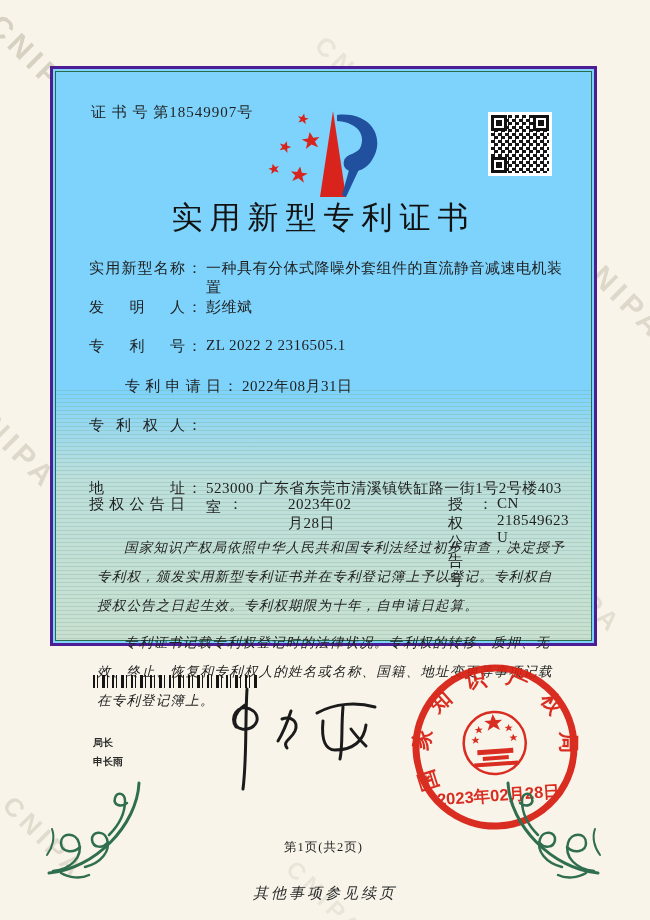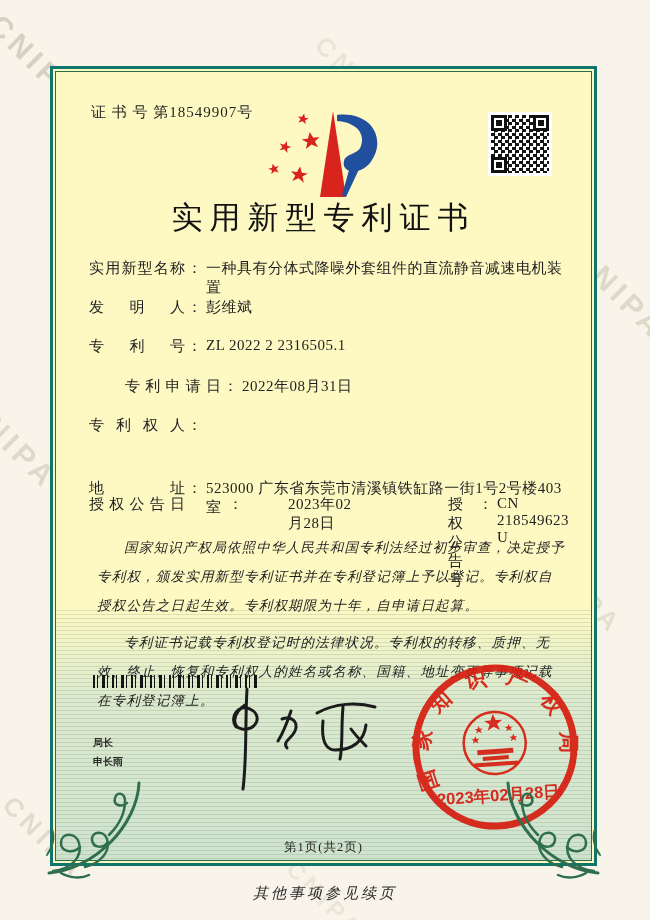--- a/index.html
+++ b/index.html
@@ -10,22 +10,22 @@
     color:#1f1f1f;
   }
   .wm{
     position:absolute;
     font-family:"Liberation Sans","DejaVu Sans",sans-serif;
     font-weight:bold;font-size:30px;letter-spacing:5px;
     color:#b7af9d;transform:rotate(45deg);transform-origin:left top;
     pointer-events:none;white-space:nowrap;
   }
   .frame{
-    position:absolute;left:50px;top:66px;width:547px;height:800px;
-    border:3px solid #0f766e;background:#fef9c3;box-sizing:border-box;
+    position:absolute;left:50px;top:66px;width:547px;height:580px;
+    border:3px solid #4c1d95;background:#7dd3fc;box-sizing:border-box;
   }
   .frame-inner{
     position:absolute;inset:2px;border:1px solid #2c6b48;pointer-events:none;
   }
   .green-pattern{
     position:absolute;left:3px;right:3px;bottom:3px;height:250px;
     background:
       repeating-linear-gradient(180deg, rgba(120,165,130,.28) 0 1px, rgba(0,0,0,0) 1px 4px),
       linear-gradient(180deg, rgba(214,230,214,0) 0%, rgba(210,228,211,.75) 35%, rgba(205,225,207,.95) 100%);
     pointer-events:none;

